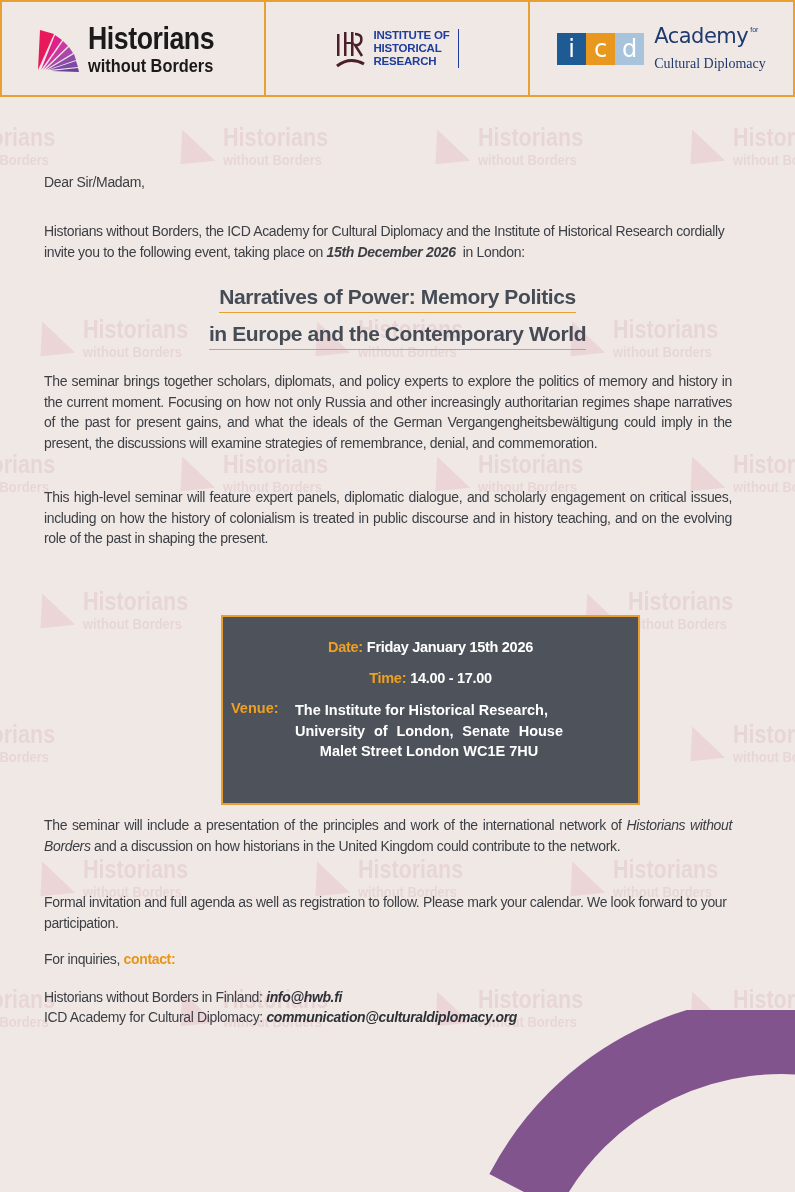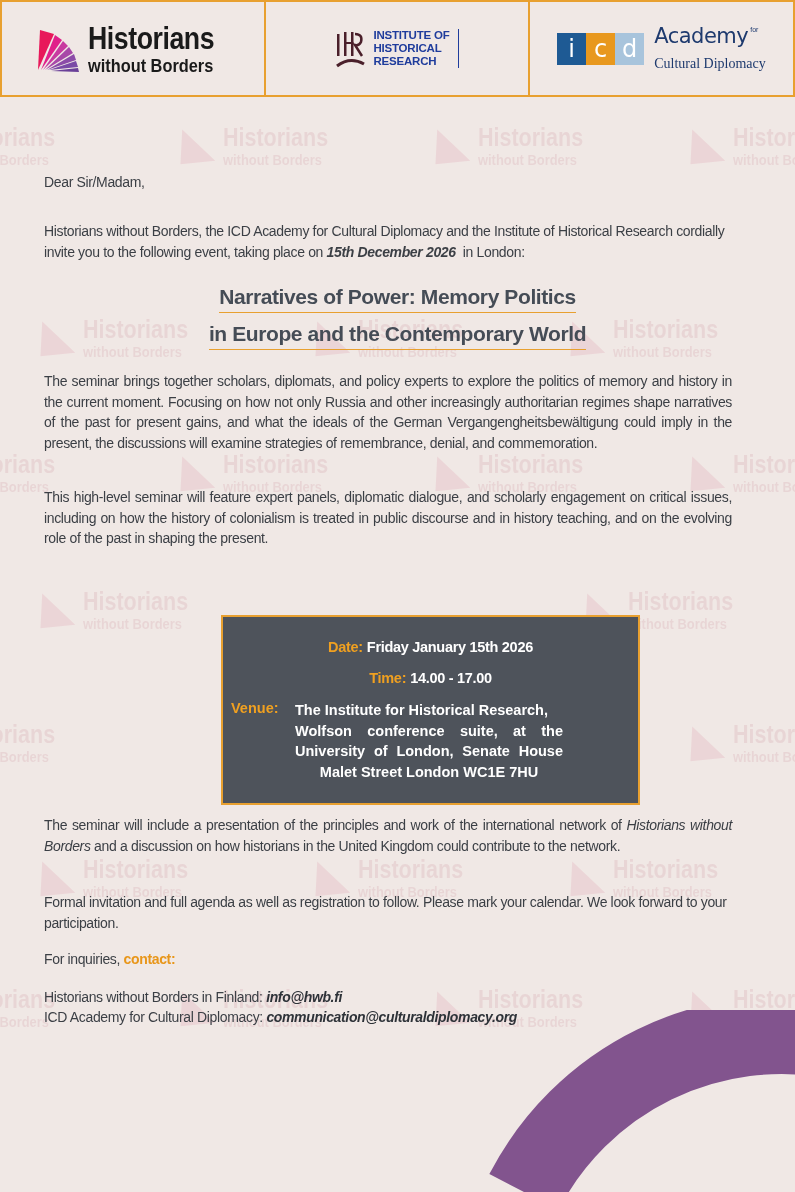--- a/index.html
+++ b/index.html
@@ -380,21 +380,20 @@
         <span>Friday January 15th 2026</span>
       </div>
       <div class="d-row d-time">
         <span class="d-label">Time:</span>
         <span>14.00 - 17.00</span>
       </div>
       <div class="d-venue">
         <span class="d-label">Venue:</span>
         <div class="d-venue-lines">
           <span class="vl first">The Institute for Historical Research,</span>
-          <span class="vl">Wolfson conference suite, at the</span>
           <span class="vl">University of London, Senate House</span>
           <span class="vl last">Malet Street London WC1E 7HU</span>
         </div>
       </div>
     </div>
 
     <p class="para justify" style="top:815px;">
       <span>The seminar will include a presentation of the principles and work of the international network of </span><i>Historians without Borders</i><span> and a discussion on how historians in the United Kingdom could contribute to the network.</span>
     </p>
 

